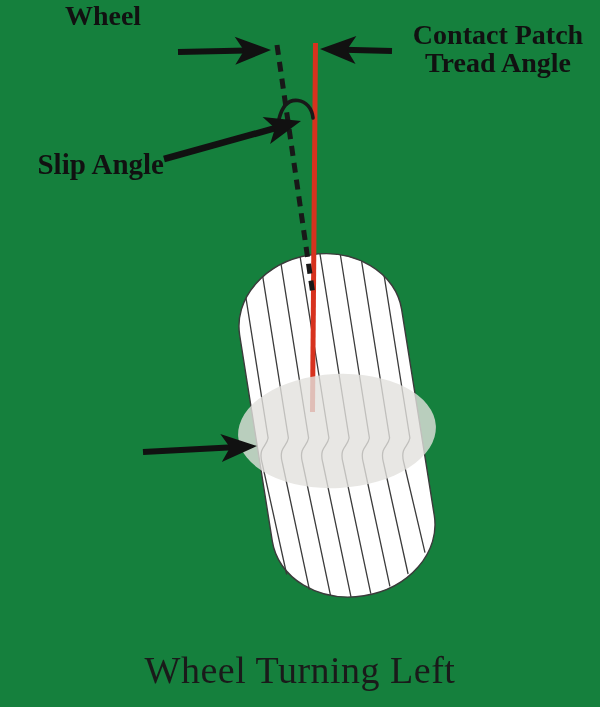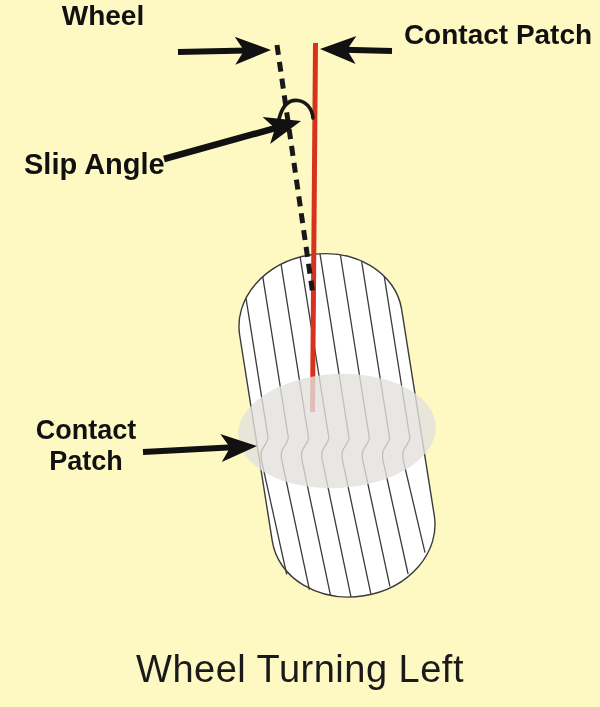--- a/index.html
+++ b/index.html
@@ -1,27 +1,27 @@
 <!DOCTYPE html>
 <html><head>
 <meta charset="utf-8">
 <style>
   html,body{margin:0;padding:0;background:#ffffff;}
   .stage{
-    position:relative;width:600px;height:707px;background:#fef9c3;
-    overflow:hidden;font-family:Liberation Sans, sans-serif;
+    position:relative;width:600px;height:707px;background:#15803d;
+    overflow:hidden;font-family:Liberation Serif, serif;
   }
   .stage svg{position:absolute;left:0;top:0;}
   .lbl{
     position:absolute;font-weight:bold;font-size:28px;line-height:28px;
     text-align:center;color:#111111;white-space:nowrap;
   }
   #lbl-wheel-direction{left:18px;top:2px;width:170px;}
   #lbl-cpta{left:398px;top:21px;width:200px;text-align:center;}
-  #lbl-slip{left:24px;top:150px;width:140px;font-size:29px;}
+  #lbl-slip{left:24px;top:150px;width:140px;font-size:29px;text-align:right;}
   #lbl-contact-patch{left:26px;top:415px;width:120px;font-size:27px;line-height:31px;}
   .caption{
     position:absolute;left:0;top:648px;width:600px;text-align:center;
     font-size:38px;font-weight:400;color:#1a1a1a;letter-spacing:0.5px;
   }
 </style>
 </head>
 <body>
 
 <div class="stage">
@@ -71,25 +71,22 @@
         </g>
       </g>
   </svg>
 
   <div class="lbl" id="lbl-wheel-direction">
     <span>Wheel</span><br>
   </div>
 
   <div class="lbl" id="lbl-cpta">
     <span>Contact Patch</span><br>
+    <span>Tread Angle</span>
   </div>
 
   <div class="lbl" id="lbl-slip">
     <span>Slip Angle</span>
   </div>
 
-  <div class="lbl" id="lbl-contact-patch">
-    <span>Contact</span><br>
-    <span>Patch</span>
-  </div>
 
   <div class="caption">Wheel Turning Left</div>
 </div>
 
 </body></html>

